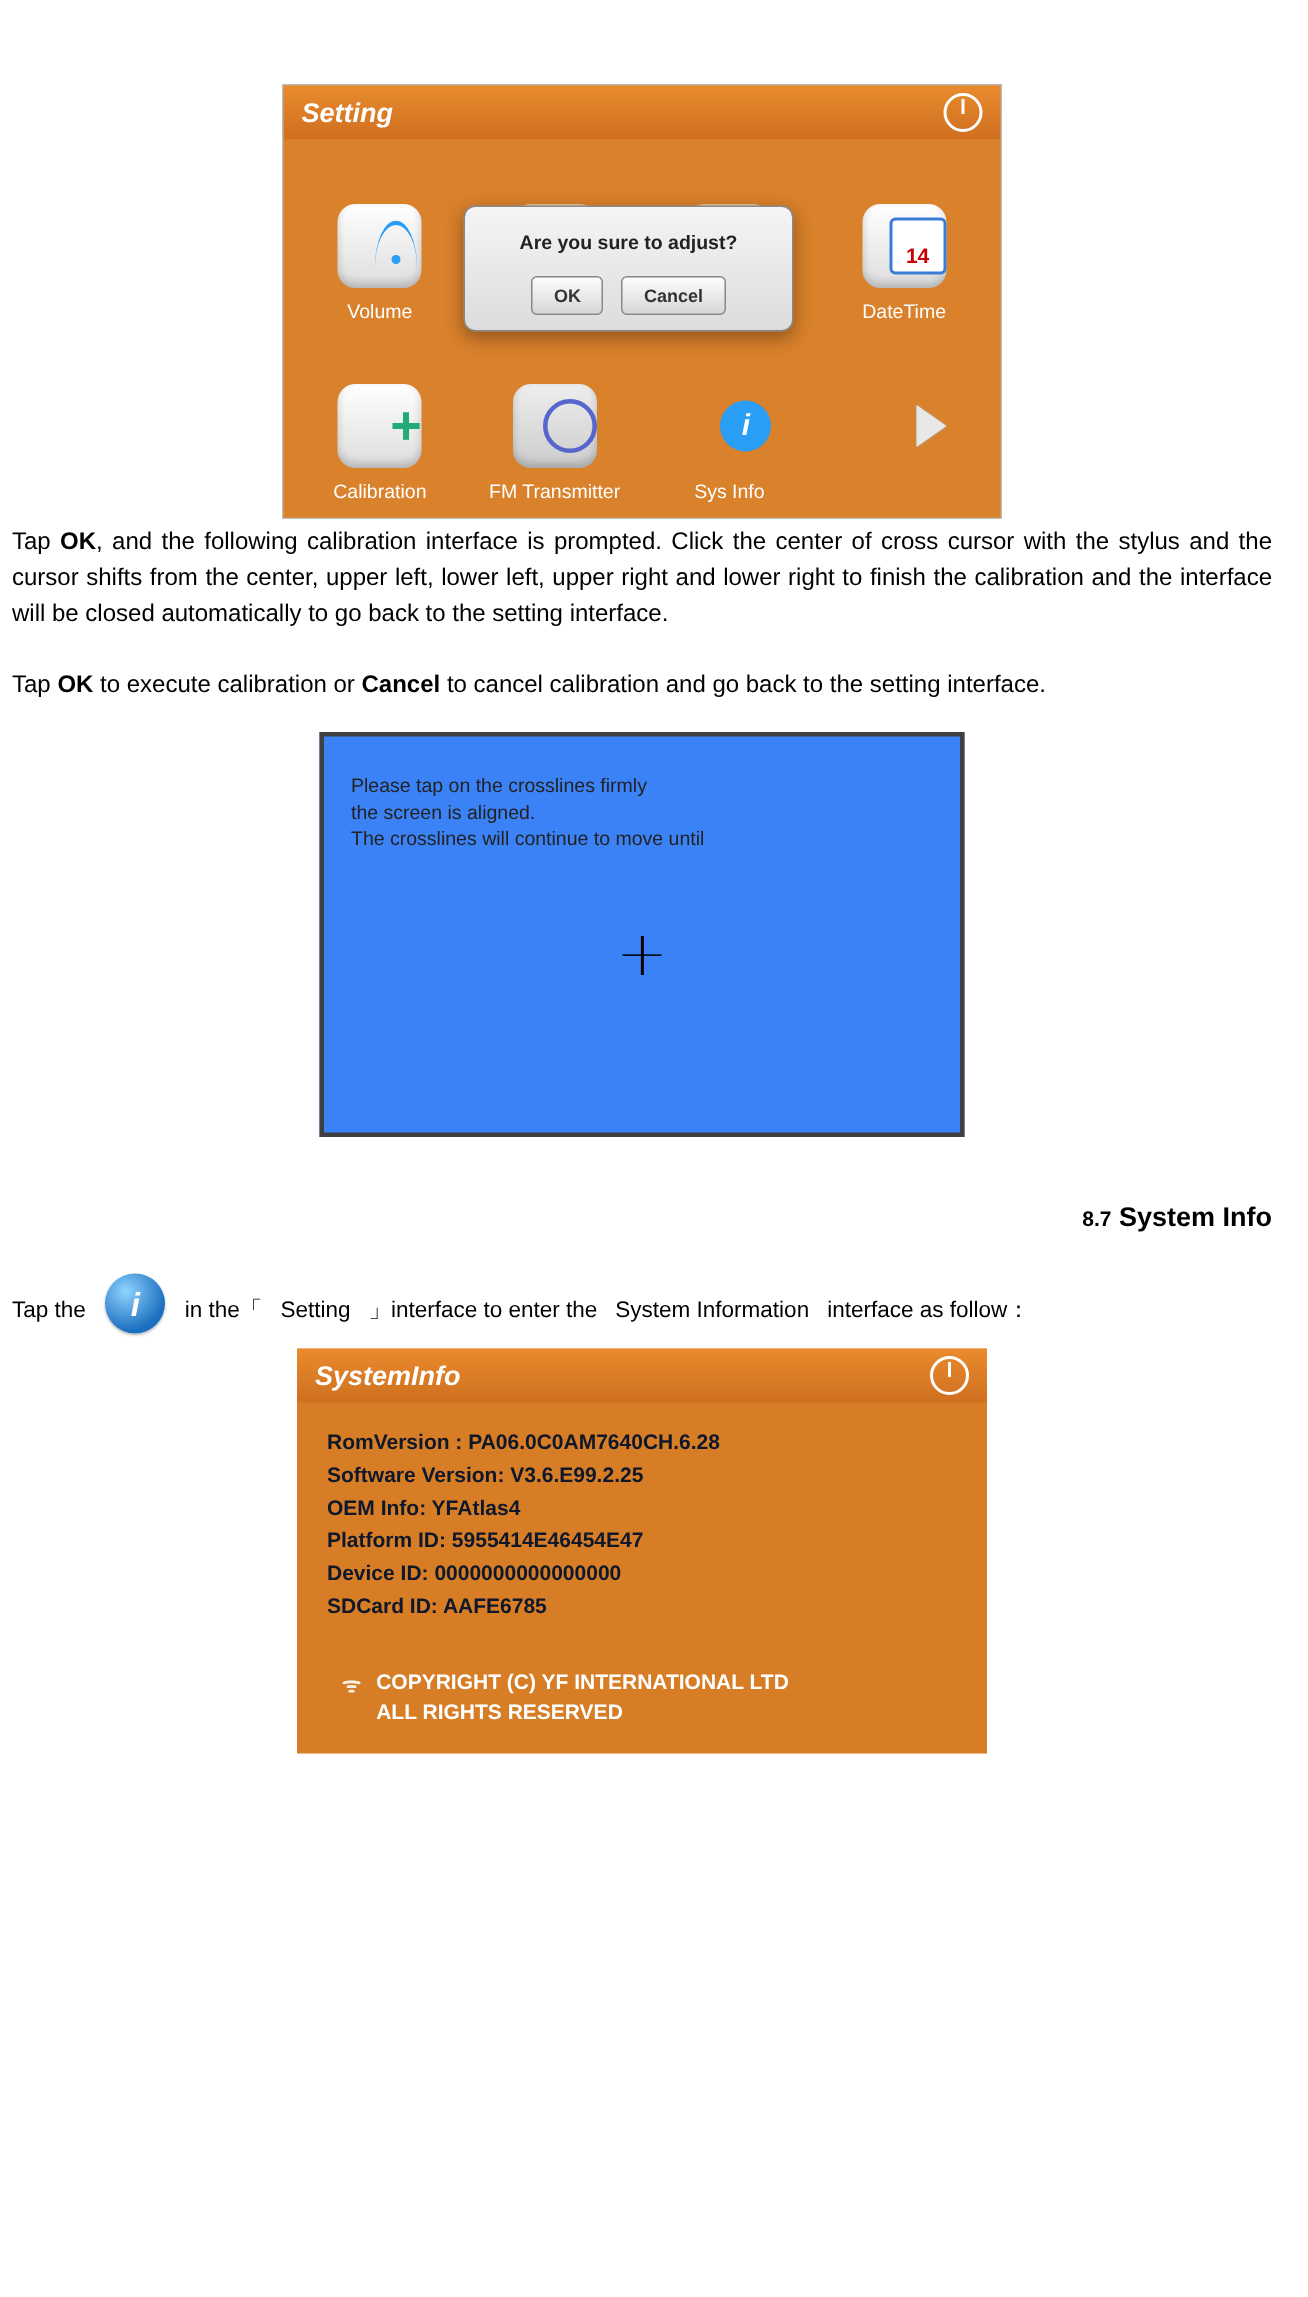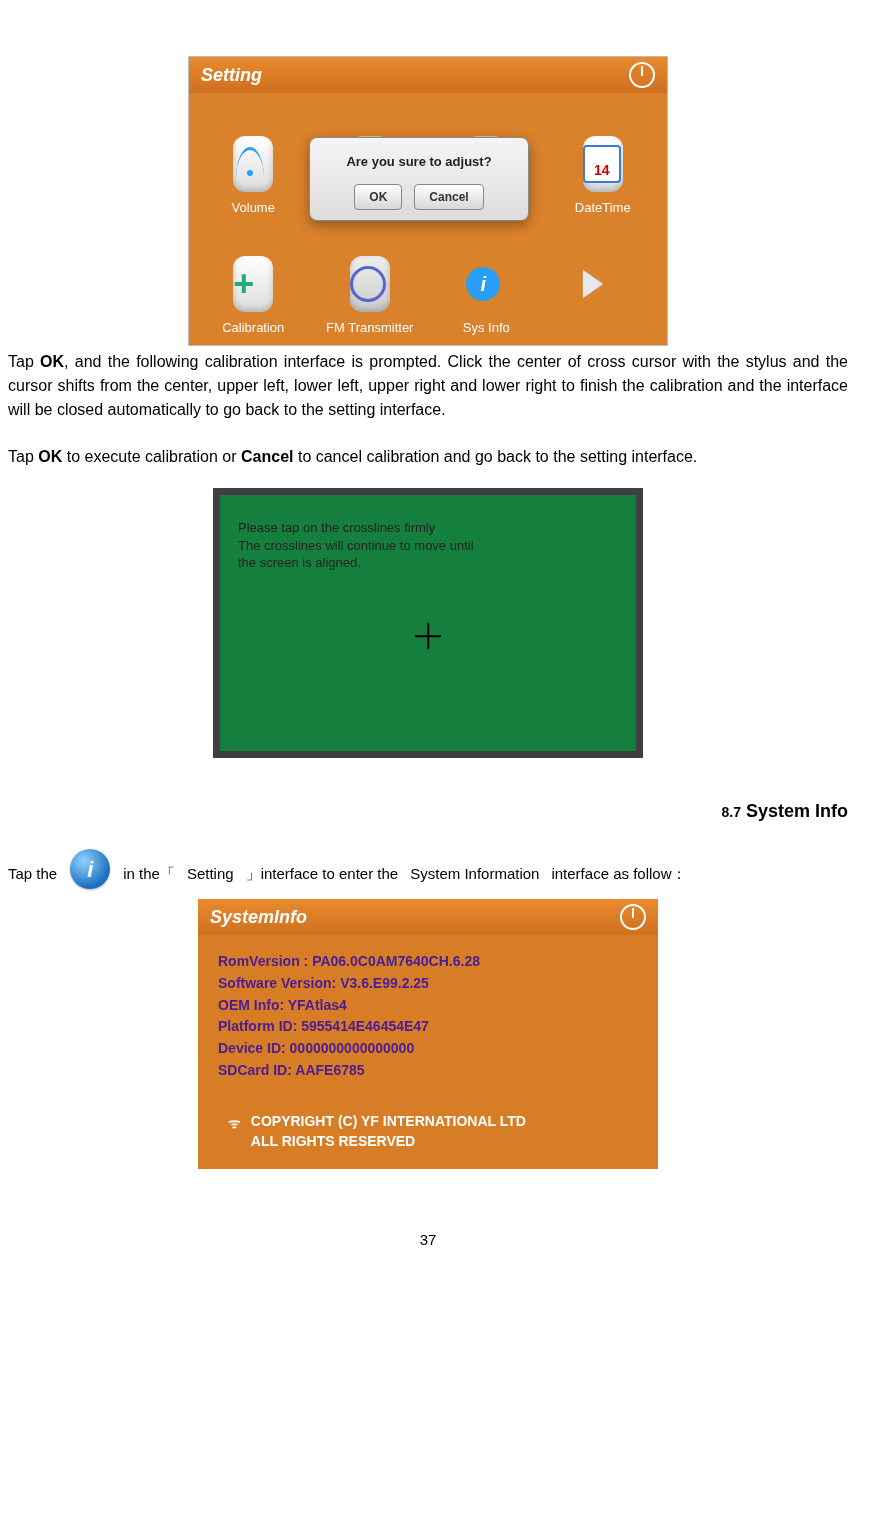--- a/index.html
+++ b/index.html
@@ -77,27 +77,27 @@
     flex-direction: column;
     align-items: center;
     justify-content: flex-end;
     color: #fff;
     font-size: 13px;
     gap: 6px;
     padding-bottom: 6px;
     box-sizing: border-box;
   }
   .tile-icon {
-    width: 40px;
+    width: 56px;
     height: 56px;
     border-radius: 12px;
     background: linear-gradient(#fff, #ddd);
     display: flex;
     align-items: center;
-    justify-content: flex-start;
+    justify-content: flex-end;
     font-size: 26px;
     color: #2a7;
     box-shadow: inset 0 -3px 6px rgba(0,0,0,.2);
     position: relative;
   }
   .wifi-shape {
     width: 34px; height: 24px; position: relative;
   }
   .wifi-shape::before {
     content: ""; position:absolute; left:50%; bottom:0; width:6px; height:6px; background:#2a9df4; border-radius:50%; transform:translateX(-50%);
@@ -158,22 +158,22 @@
     font-size: 16px;
     text-align: justify;
   }
   .body-text .bold { font-weight: bold; }
   .loose { line-height: 1.9; }
 
   
   .fig2 {
     width: 430px;
     height: 270px;
-    border: 7px solid #404040;
-    background: #15803d;
+    border: 3px solid #404040;
+    background: #3b82f6;
     margin-top: 16px;
     margin-bottom: 10px;
     padding: 24px 18px;
     box-sizing: border-box;
     position: relative;
     font-size: 13px;
     color: #222;
   }
   .fig2 .crosslines-msg {
     line-height: 1.35;
@@ -233,21 +233,21 @@
   .fig3 {
     width: 460px;
     height: 270px;
     background: #d67d25;
     margin: 14px auto 0 auto;
     position: relative;
     overflow: hidden;
   }
   .fig3-body {
     padding: 16px 20px;
-    color: #4c1d95;
+    color: #0f172a;
     font-size: 14px;
     line-height: 1.55;
     font-weight: bold;
   }
   .fig3-copyright {
     position: absolute;
     bottom: 18px;
     left: 30px;
     right: 30px;
     color: #fff;
@@ -342,22 +342,22 @@
     <span>Tap </span><span class="bold">OK</span><span>, and the following calibration interface is prompted. Click the center of cross cursor with the stylus and the cursor shifts from the center, upper left, lower left, upper right and lower right to finish the calibration and the interface will be closed automatically to go back to the setting interface.</span>
   </p>
 
   <p class="body-text loose">
     <span>Tap </span><span class="bold">OK</span><span> to execute calibration or </span><span class="bold">Cancel</span><span> to cancel calibration and go back to the setting interface.</span>
   </p>
 
   <div class="figure fig2">
     <div class="crosslines-msg">
       <div>Please tap on the crosslines firmly</div>
+      <div>the screen is aligned.</div>
       <div>The crosslines will continue to move until</div>
-      <div>the screen is aligned.</div>
     </div>
     <div class="cross-target"></div>
   </div>
 
   <div class="section-heading">
     <span class="section-num">8.7</span>
     <span>System Info</span>
   </div>
 
   <div class="inline-sentence">
@@ -385,15 +385,14 @@
     </div>
     <div class="fig3-copyright">
       <span class="link-icon">ᯤ</span>
       <div>
         <div>COPYRIGHT (C) YF INTERNATIONAL LTD</div>
         <div>ALL RIGHTS RESERVED</div>
       </div>
     </div>
   </div>
 
-  <div class="page-num">37</div>
 
 </div>
 
 </body></html>

